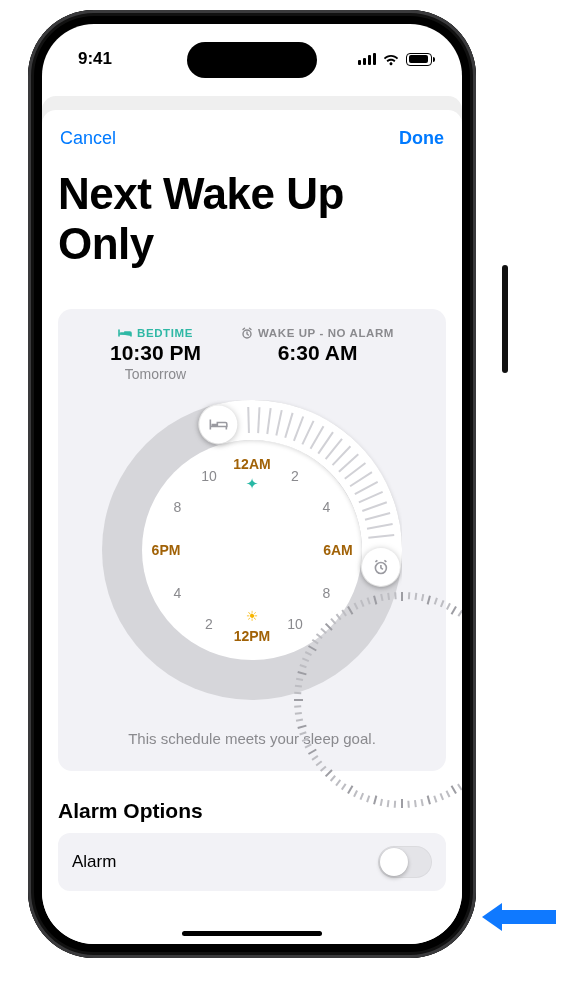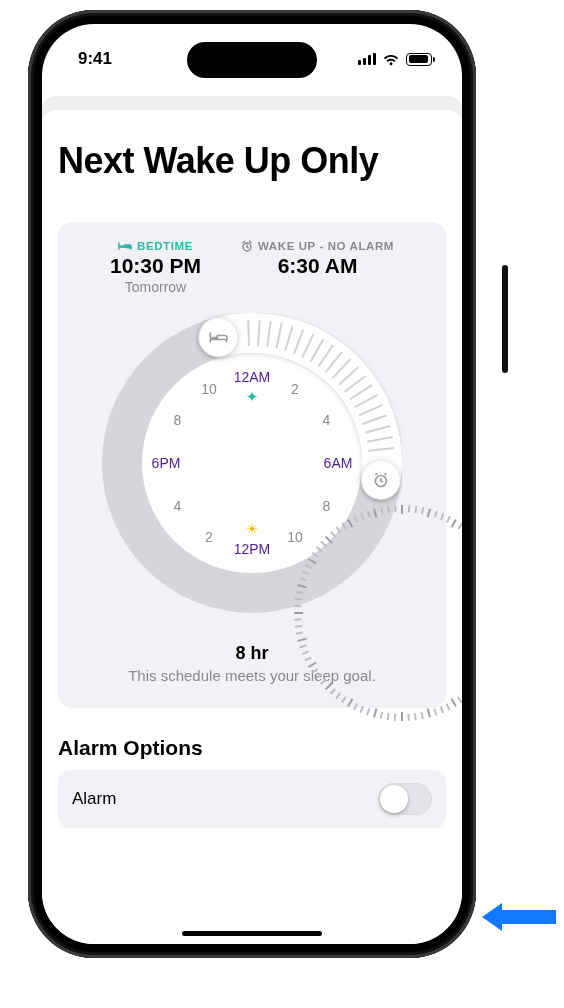--- a/index.html
+++ b/index.html
@@ -75,21 +75,21 @@
   .sheet {
     position:absolute; left:0; right:0; top:86px; bottom:0;
     background:#fff; border-radius:14px 14px 0 0;
     padding: 14px 16px 0 16px;
     display:flex; flex-direction:column;
   }
   .nav-row { display:flex; justify-content:space-between; font-size:18px; }
   .nav-link { color:#007aff; cursor:pointer; padding:4px 2px; }
   .nav-link.done { font-weight:600; }
   .title {
-    font-size:36px; font-weight:800; letter-spacing:-0.5px;
+    font-size:44px; font-weight:800; letter-spacing:-0.5px;
     margin-top:16px; color:#000;
   }
   .card {
     margin-top:40px;
     background:#f2f2f6;
     border-radius:14px;
     padding:18px 12px 24px 12px;
   }
   .times-row {
     display:flex; justify-content:center; gap:40px; text-align:center;
@@ -113,21 +113,21 @@
   .tick {
     position:absolute; left:50%; top:50%;
     width:1.5px; height:7px; background:#bdbdc2;
     transform-origin: 0 0;
   }
   .tick.major { height:9px; width:2px; background:#9d9da3; }
   .clk-num {
     position:absolute; font-size:14px; color:#8a8a8e; font-weight:400;
     transform:translate(-50%,-50%);
   }
-  .clk-num.cardinal { font-weight:400; color:#4c1d95; }
+  .clk-num.cardinal { font-weight:700; color:#a16207; }
   .clk-icon { position:absolute; transform:translate(-50%,-50%); }
   .sparkle { color:#28b8a5; font-size:15px; }
   .sun { color:#f7b500; font-size:14px; }
 
   
   .arc-svg { position:absolute; inset:0; }
   .arc-track { stroke:#fff; stroke-width:40; fill:none; stroke-linecap:round;
     filter: drop-shadow(0 1px 2px rgba(0,0,0,0.15)); }
   .arc-ticks line { stroke:#d1d1d6; stroke-width:2; }
   .handle { fill:#fff; }
@@ -198,20 +198,24 @@
         </svg>
         <div class="battery">
             <div class="fill"></div>
           </div>
       </div>
     </div>
 
     <div class="sheet-back"></div>
 
     <div class="sheet">
+      <div class="nav-row">
+        <span class="nav-link">Cancel</span>
+        <span class="nav-link done">Done</span>
+      </div>
 
       <div class="title">Next Wake Up Only</div>
 
       <div class="card">
         <div class="times-row">
           <div class="time-col bed">
             <div class="label-line">
               <svg width="14" height="10" viewBox="0 0 14 10">
                   <path d="M1 2v6M1 6h12v2M3 5h3a1 1 0 0 1 1 1H3zM7 4h5a1 1 0 0 1 1 1v1H7z" stroke="#2fb8a5" stroke-width="1.6" fill="#2fb8a5" stroke-linecap="round"></path>
                 </svg>
@@ -363,21 +367,20 @@
                   <g transform="translate(270.8878319785954,158.9684049886067)">
     <circle cx="8" cy="9" r="5.5" class="handle-icon"></circle>
     <path d="M8 6v3l2 1.5M2.5 3 4.5 1.3M13.5 3 11.5 1.3" class="handle-icon"></path>
                   </g>
                 </g>
             </g>
           </svg>
         </div>
 
         <div class="goal-block">
-          <div class="goal-hr">8 hr</div>
           <div class="goal-sub">This schedule meets your sleep goal.</div>
         </div>
       </div>
 
       <div class="section-title">Alarm Options</div>
       <div class="row">
         <span class="row-label">Alarm</span>
         <div class="switch">
             <div class="knob"></div>
           </div>

